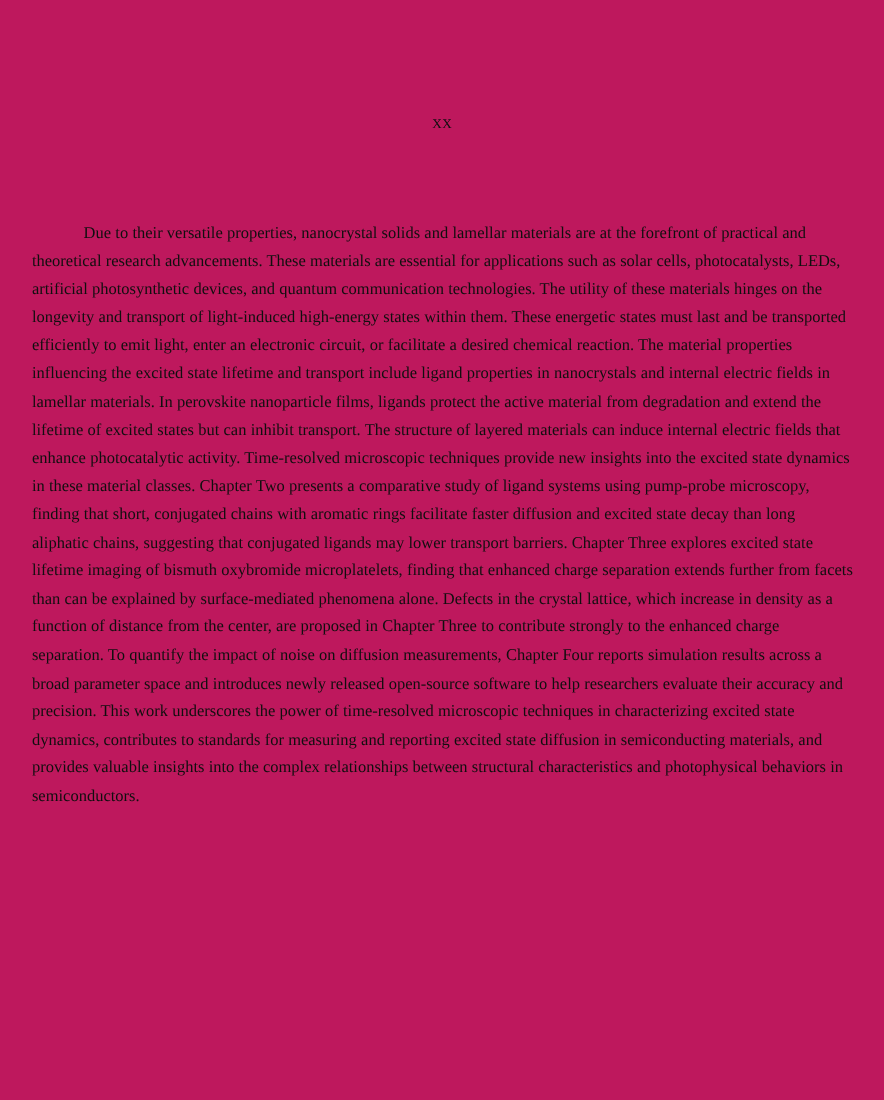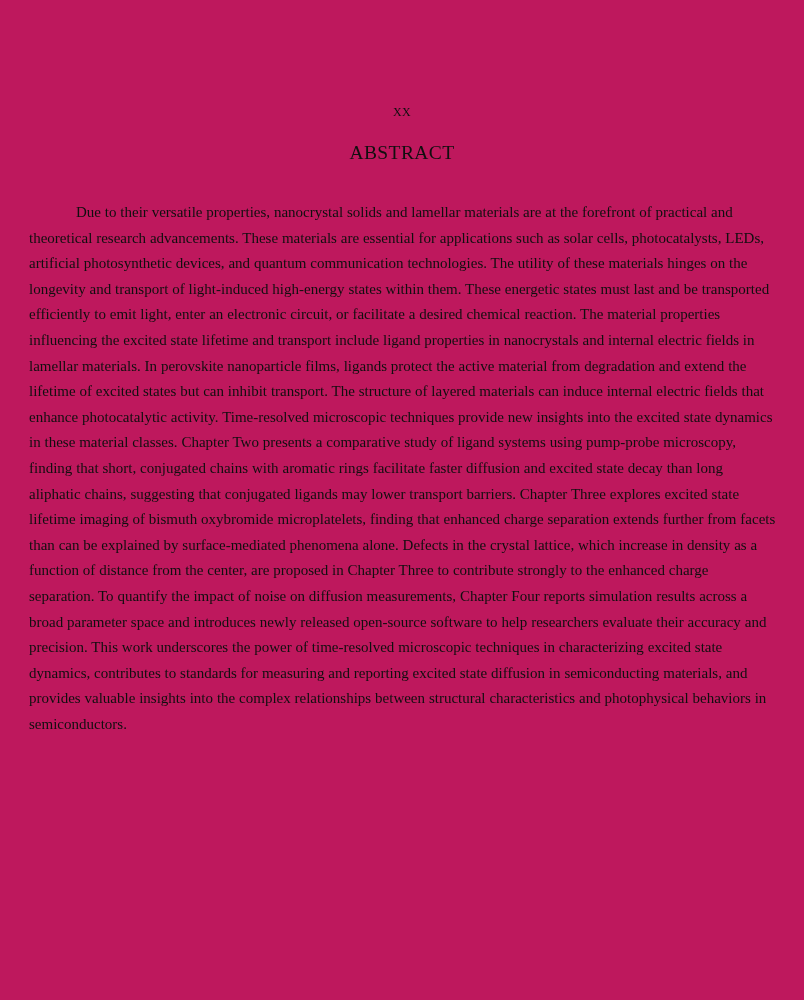--- a/index.html
+++ b/index.html
@@ -59,19 +59,18 @@
     hyphens: none;
   }
 </style>
 </head>
 <body>
 
 <div class="page">
 
   <div class="folio">xx</div>
 
-  <div class="heading">ABSTRACT</div>
 
   <div class="body-block">
     <p class="abstract-paragraph">Due to their versatile properties, nanocrystal solids and lamellar materials are at the forefront of practical and theoretical research advancements. These materials are essential for applications such as solar cells, photocatalysts, LEDs, artificial photosynthetic devices, and quantum communication technologies. The utility of these materials hinges on the longevity and transport of light-induced high-energy states within them. These energetic states must last and be transported efficiently to emit light, enter an electronic circuit, or facilitate a desired chemical reaction. The material properties influencing the excited state lifetime and transport include ligand properties in nanocrystals and internal electric fields in lamellar materials. In perovskite nanoparticle films, ligands protect the active material from degradation and extend the lifetime of excited states but can inhibit transport. The structure of layered materials can induce internal electric fields that enhance photocatalytic activity. Time-resolved microscopic techniques provide new insights into the excited state dynamics in these material classes. Chapter Two presents a comparative study of ligand systems using pump-probe microscopy, finding that short, conjugated chains with aromatic rings facilitate faster diffusion and excited state decay than long aliphatic chains, suggesting that conjugated ligands may lower transport barriers. Chapter Three explores excited state lifetime imaging of bismuth oxybromide microplatelets, finding that enhanced charge separation extends further from facets than can be explained by surface-mediated phenomena alone. Defects in the crystal lattice, which increase in density as a function of distance from the center, are proposed in Chapter Three to contribute strongly to the enhanced charge separation. To quantify the impact of noise on diffusion measurements, Chapter Four reports simulation results across a broad parameter space and introduces newly released open-source software to help researchers evaluate their accuracy and precision. This work underscores the power of time-resolved microscopic techniques in characterizing excited state dynamics, contributes to standards for measuring and reporting excited state diffusion in semiconducting materials, and provides valuable insights into the complex relationships between structural characteristics and photophysical behaviors in semiconductors.</p>
   </div>
 
 </div>
 
 </body></html>

